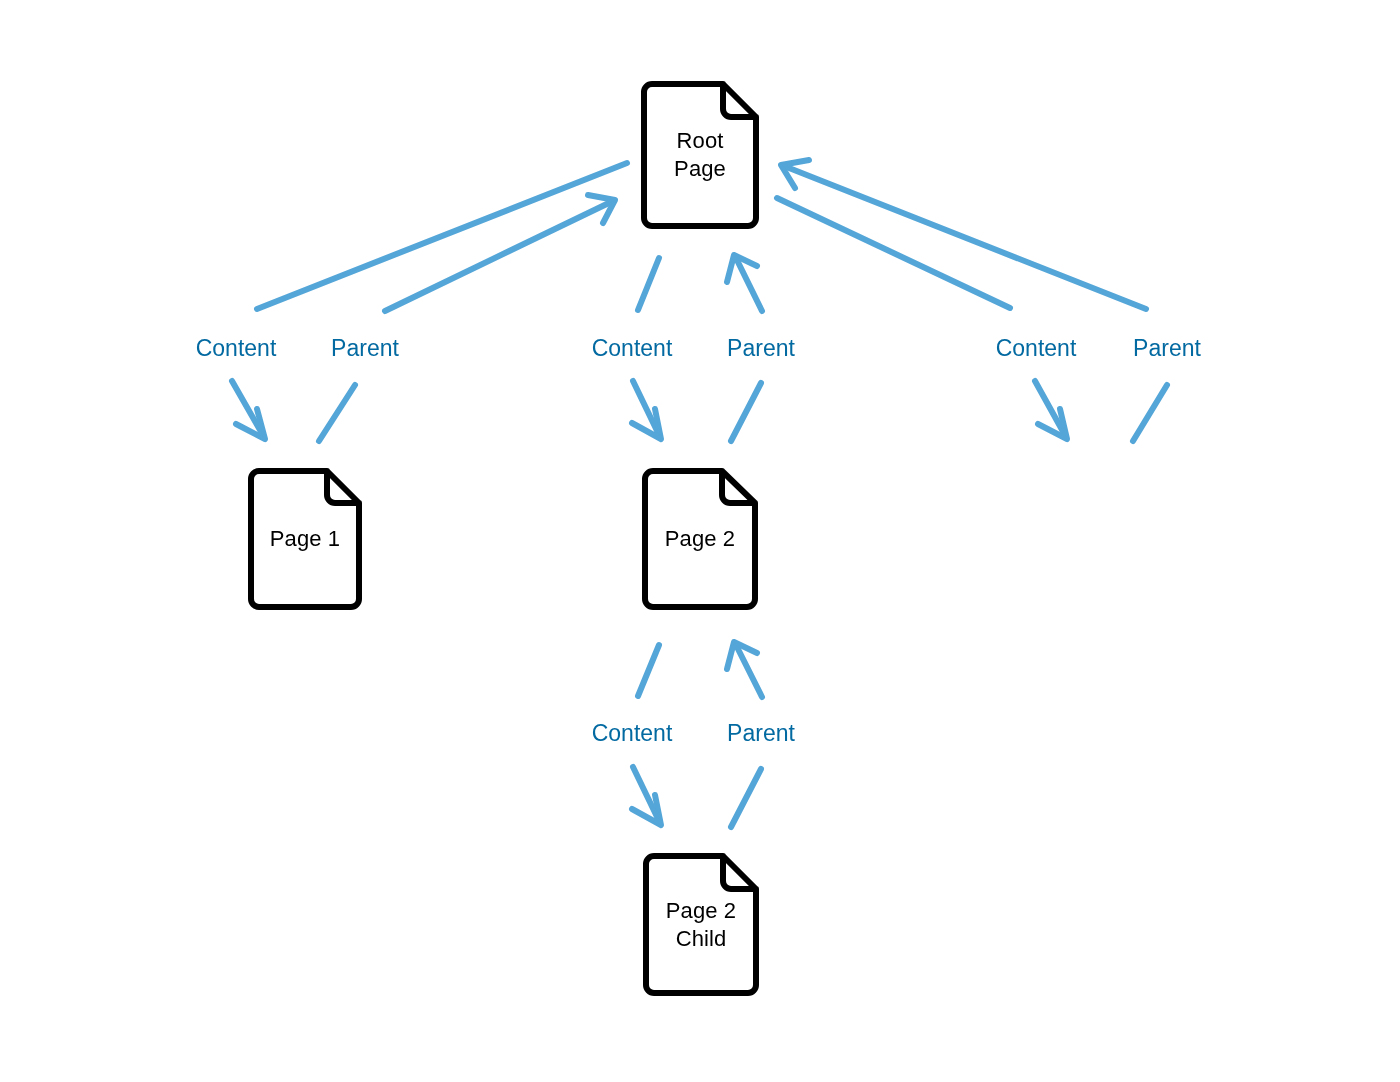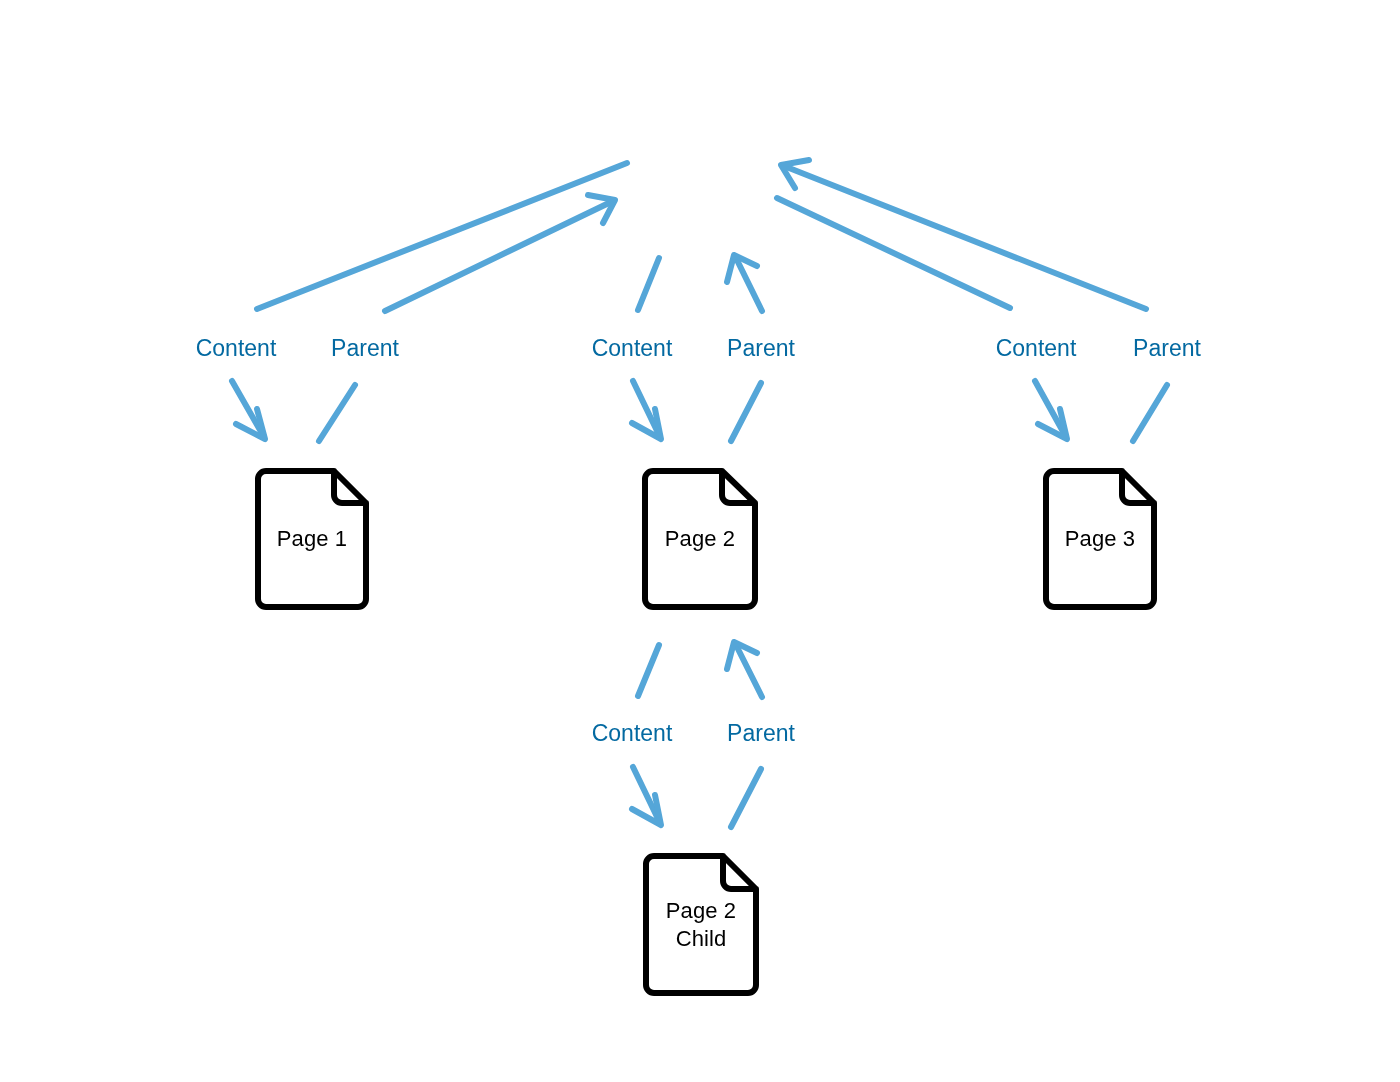--- a/index.html
+++ b/index.html
@@ -116,44 +116,45 @@
       <path class="ln" d="M 633 767 L 660 823"></path>
       <path class="ah" d="M 632 809 L 661 825 L 655 795"></path>
     </g>
     <g>
       <path class="ln" d="M 762 697 L 736 645"></path>
       <path class="ah" d="M 727 669 L 734 642 L 757 653"></path>
       <path class="ln" d="M 731 827 L 761 769"></path>
     </g>
   </svg>
 
+  <div class="node" style="left:639px; top:79px; width:122px; height:152px;">
+    <svg class="node-svg" width="122" height="152" viewBox="0 0 122 152">
+      <path d="M 5 13 A 8 8 0 0 1 13 5 L 84 5 L 117 38 L 117 139 A 8 8 0 0 1 109 147 L 13 147 A 8 8 0 0 1 5 139 Z
+               M 84 5 L 84 30 A 8 8 0 0 0 92 38 L 117 38" fill="#ffffff" stroke="#000000" stroke-width="6" stroke-linejoin="round" stroke-linecap="round"></path>
+    </svg>
+    <div class="node-label">Root
+Page</div>
+  </div>
 
-  <div class="node" style="left:253px; top:466px; width:118px; height:146px;">
+  <div class="node" style="left:246px; top:466px; width:118px; height:146px;">
     <svg class="node-svg" width="118" height="146" viewBox="0 0 118 146">
       <path d="M 5 13 A 8 8 0 0 1 13 5 L 81 5 L 113 37 L 113 133 A 8 8 0 0 1 105 141 L 13 141 A 8 8 0 0 1 5 133 Z
                M 81 5 L 81 29 A 8 8 0 0 0 89 37 L 113 37" fill="#ffffff" stroke="#000000" stroke-width="6" stroke-linejoin="round" stroke-linecap="round"></path>
     </svg>
     <div class="node-label">Page 1</div>
   </div>
 
   <div class="node" style="left:640px; top:466px; width:120px; height:146px;">
     <svg class="node-svg" width="120" height="146" viewBox="0 0 120 146">
       <path d="M 5 13 A 8 8 0 0 1 13 5 L 82 5 L 115 37 L 115 133 A 8 8 0 0 1 107 141 L 13 141 A 8 8 0 0 1 5 133 Z
                M 82 5 L 82 29 A 8 8 0 0 0 90 37 L 115 37" fill="#ffffff" stroke="#000000" stroke-width="6" stroke-linejoin="round" stroke-linecap="round"></path>
     </svg>
     <div class="node-label">Page 2</div>
   </div>
 
-  <div class="node" style="left:1041px; top:466px; width:118px; height:146px;">
-    <svg class="node-svg" width="118" height="146" viewBox="0 0 118 146">
-      <path d="M 5 13 A 8 8 0 0 1 13 5 L 81 5 L 113 37 L 113 133 A 8 8 0 0 1 105 141 L 13 141 A 8 8 0 0 1 5 133 Z
-               M 81 5 L 81 29 A 8 8 0 0 0 89 37 L 113 37" fill="#ffffff" stroke="#000000" stroke-width="6" stroke-linejoin="round" stroke-linecap="round"></path>
-    </svg>
-    <div class="node-label">Page 3</div>
-  </div>
 
   <div class="node" style="left:641px; top:851px; width:120px; height:147px;">
     <svg class="node-svg" width="120" height="147" viewBox="0 0 120 147">
       <path d="M 5 13 A 8 8 0 0 1 13 5 L 82 5 L 115 38 L 115 134 A 8 8 0 0 1 107 142 L 13 142 A 8 8 0 0 1 5 134 Z
                M 82 5 L 82 30 A 8 8 0 0 0 90 38 L 115 38" fill="#ffffff" stroke="#000000" stroke-width="6" stroke-linejoin="round" stroke-linecap="round"></path>
     </svg>
     <div class="node-label">Page 2
 Child</div>
   </div>
 

